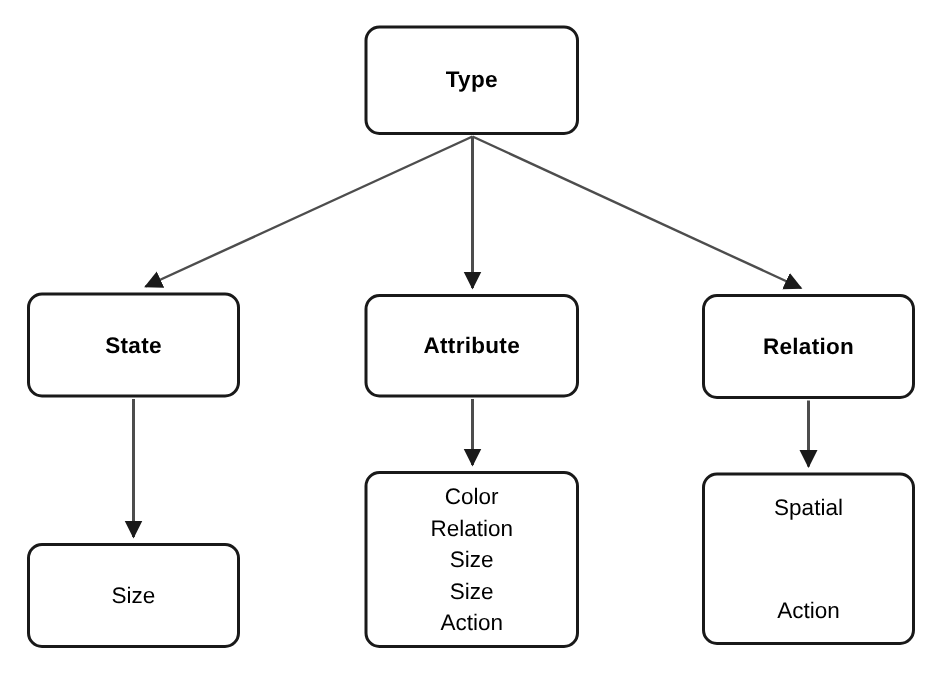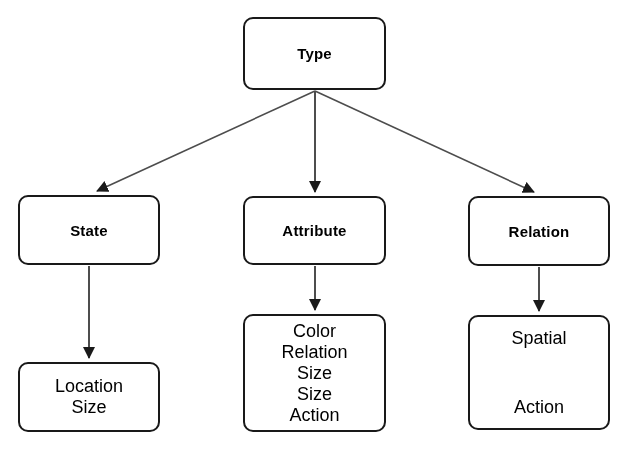--- a/index.html
+++ b/index.html
@@ -36,21 +36,21 @@
     justify-content: center;
     text-align: center;
   }
   .node.category {
     font-weight: 700;
     font-size: 15px;
     letter-spacing: 0.2px;
   }
   .node.leaf {
     font-weight: 400;
-    font-size: 18px;
+    font-size: 15px;
     line-height: 21px;
   }
   
   #n-type            { left: 243px; top: 17px;  width: 143px; height: 73px; }
   #n-object          { left: 18px;  top: 195px; width: 142px; height: 70px; }
   #n-attribute       { left: 243px; top: 196px; width: 143px; height: 69px; }
   #n-relation        { left: 468px; top: 196px; width: 142px; height: 70px; }
   #n-object-leaves   { left: 18px;  top: 362px; width: 142px; height: 70px; }
   #n-attribute-leaves{ left: 243px; top: 314px; width: 143px; height: 118px; }
   #n-relation-leaves { left: 468px; top: 315px; width: 142px; height: 115px; gap: 48px; }
@@ -84,21 +84,20 @@
 
   <div class="node category" id="n-attribute">
     <span>Attribute</span>
   </div>
 
   <div class="node category" id="n-relation">
     <span>Relation</span>
   </div>
 
   <div class="node leaf" id="n-object-leaves">
-    <div>Location</div>
     <div>Size</div>
   </div>
 
   <div class="node leaf" id="n-attribute-leaves">
     <div>Color</div>
     <div>Relation</div>
     <div>Size</div>
     <div>Size</div>
     <div>Action</div>
   </div>

